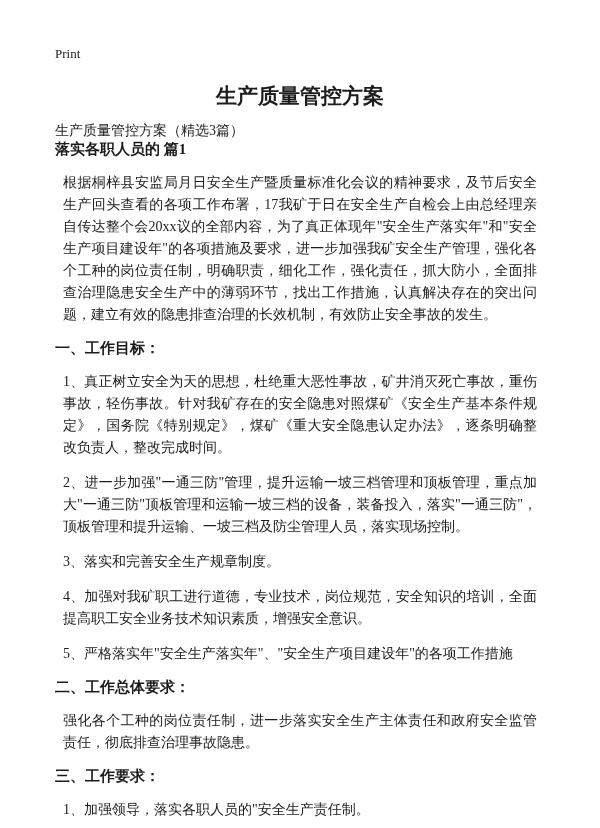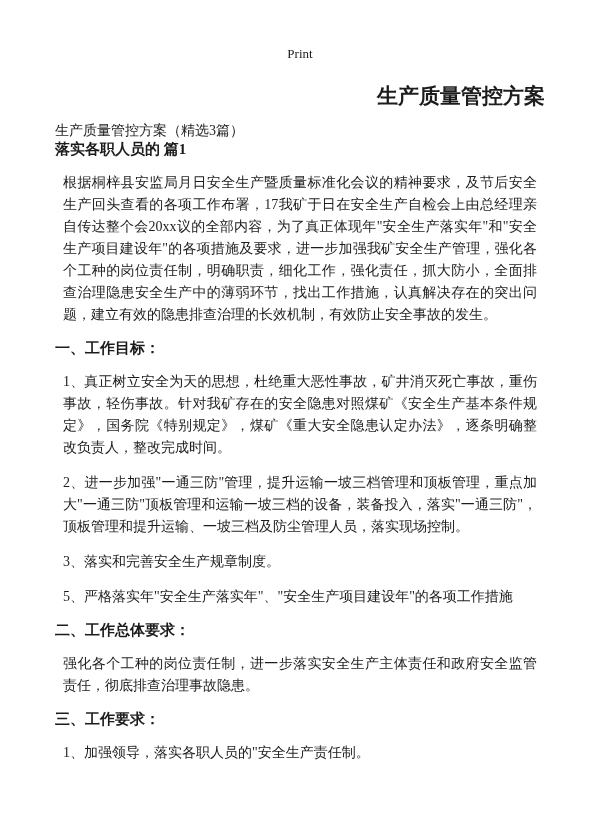--- a/index.html
+++ b/index.html
@@ -16,27 +16,26 @@
     color: #1c1c1c;
     font-family: "Liberation Serif", "DejaVu Serif", serif;
     padding: 46px 55px 30px 55px;
     overflow: hidden;
   }
   .print-label {
     font-size: 13px;
     line-height: 16px;
     margin: 0 0 22px 0;
     cursor: pointer;
-    text-align: center;
   }
   .doc-title {
     font-size: 21px;
     line-height: 25px;
     font-weight: bold;
-    text-align: right;
+    text-align: center;
     margin: 11px 0 13px 0;
   }
   .doc-subtitle {
     font-size: 14px;
     line-height: 18px;
     margin: 0 0 0 0;
   }
   .part-heading {
     font-size: 15px;
     line-height: 19px;
@@ -74,20 +73,21 @@
   <p class="body-para">根据桐梓县安监局月日安全生产暨质量标准化会议的精神要求，及节后安全生产回头查看的各项工作布署，17我矿于日在安全生产自检会上由总经理亲自传达整个会20xx议的全部内容，为了真正体现年"安全生产落实年"和"安全生产项目建设年"的各项措施及要求，进一步加强我矿安全生产管理，强化各个工种的岗位责任制，明确职责，细化工作，强化责任，抓大防小，全面排查治理隐患安全生产中的薄弱环节，找出工作措施，认真解决存在的突出问题，建立有效的隐患排查治理的长效机制，有效防止安全事故的发生。</p>
 
   <h3 class="sec-heading">一、工作目标：</h3>
 
   <p class="body-para">1、真正树立安全为天的思想，杜绝重大恶性事故，矿井消灭死亡事故，重伤事故，轻伤事故。针对我矿存在的安全隐患对照煤矿《安全生产基本条件规定》，国务院《特别规定》，煤矿《重大安全隐患认定办法》，逐条明确整改负责人，整改完成时间。</p>
 
   <p class="body-para">2、进一步加强"一通三防"管理，提升运输一坡三档管理和顶板管理，重点加大"一通三防"顶板管理和运输一坡三档的设备，装备投入，落实"一通三防"，顶板管理和提升运输、一坡三档及防尘管理人员，落实现场控制。</p>
 
   <p class="body-para">3、落实和完善安全生产规章制度。</p>
 
+  <p class="body-para">4、加强对我矿职工进行道德，专业技术，岗位规范，安全知识的培训，全面提高职工安全业务技术知识素质，增强安全意识。</p>
 
   <p class="body-para">5、严格落实年"安全生产落实年"、"安全生产项目建设年"的各项工作措施</p>
 
   <h3 class="sec-heading">二、工作总体要求：</h3>
 
   <p class="body-para">强化各个工种的岗位责任制，进一步落实安全生产主体责任和政府安全监管责任，彻底排查治理事故隐患。</p>
 
   <h3 class="sec-heading">三、工作要求：</h3>
 
   <p class="body-para">1、加强领导，落实各职人员的"安全生产责任制。</p>

